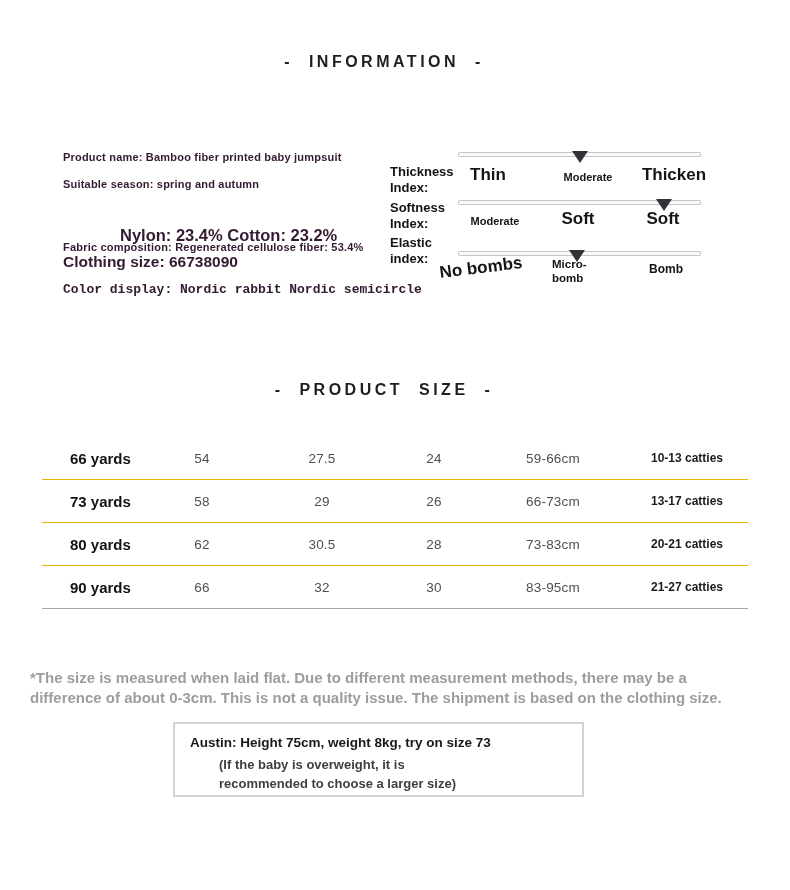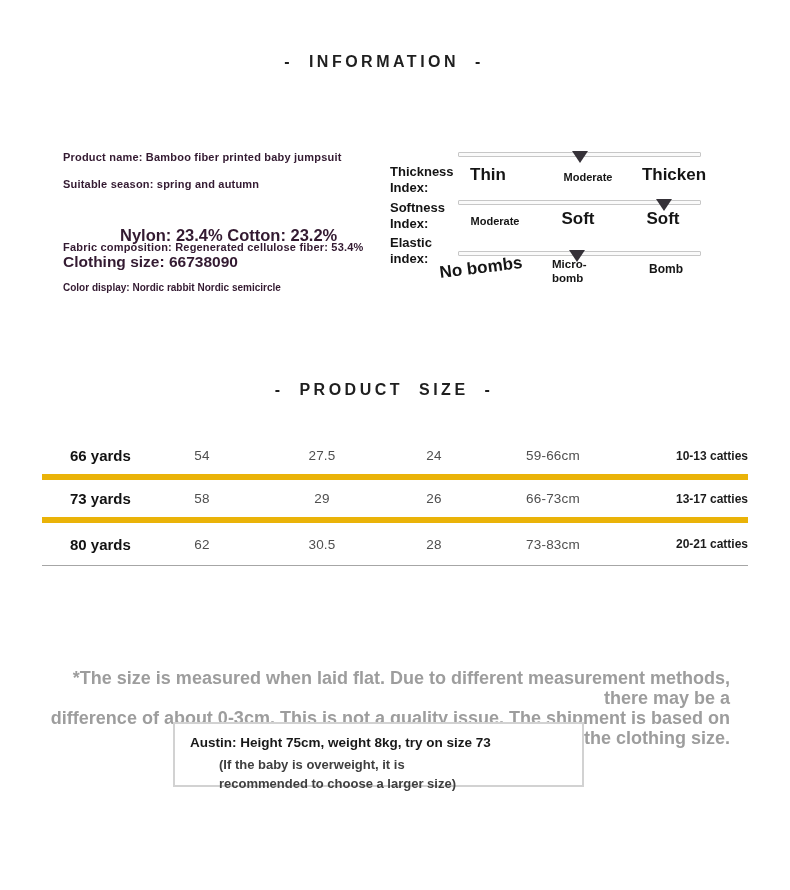--- a/index.html
+++ b/index.html
@@ -11,59 +11,59 @@
     font-size:16px; font-weight:700; color:#1f1f1f; letter-spacing:3.5px; word-spacing:8px; }
   .t-info { top:53px; }
   .t-size { top:381px; }
 
   
   .info-line { position:absolute; left:63px; font-weight:700; color:#331a31; white-space:nowrap; }
   .il-sm { font-size:11px; letter-spacing:0.2px; }
   .il1 { top:151px; } .il2 { top:178px; } .il3 { top:205px;margin-top:36px; }
   .il4 { top:226px; left:120px; font-size:16.5px; }
   .il5 { top:253px; font-size:15.5px; }
-  .il6 { top:282px; font-size:10px; }
+  .il6 { top:282px; font-size:13px;font-family:Liberation Mono, monospace; }
 
   
   .idx-label { position:absolute; left:390px; font-size:13px; line-height:16px;
     font-weight:700; color:#141414; white-space:pre-line; }
   .track { position:absolute; left:458px; width:243px; height:5px;
     background:#fafafa; border:1px solid #c7c7c7; border-radius:1px; }
   .marker { position:absolute; top:-2px; width:0; height:0;
     border-left:8px solid transparent; border-right:8px solid transparent;
     border-top:12px solid #353138; transform:translateX(-50%); }
   .sc { position:absolute; font-weight:700; color:#151515;
     transform:translateX(-50%); white-space:pre-line; }
   .sc.big { font-size:17px; }
   .sc.small { font-size:11px; }
   .sc.micro { font-size:11.5px; line-height:14px; transform:none; }
   .sc.bomb { font-size:12px; transform:none; }
   .sc.rot { transform:translateX(-50%) rotate(-7deg); }
 
   
   .size-table { position:absolute; left:42px; top:437px; width:706px; }
   .t-row { display:grid; grid-template-columns:118px 84px 156px 68px 170px 110px;
-    align-items:center; height:43px; border-bottom:6px solid #eab308; }
+    align-items:center; height:43px; border-bottom:1px solid #eab308; }
   .t-head { border-top:1px solid #b3b3b3; border-bottom:1px solid #8d8d8d; }
   .t-row:last-child { border-bottom:1px solid #a6a6a6; }
   .th { font-weight:700; color:#1c1c1c; font-size:11px; line-height:1.4; }
   .th-size { font-size:15px; padding-left:28px; }
   .th-c { display:flex; justify-content:center; }
   .th-inner { text-align:left; white-space:pre-line; }
   .th-weight { font-size:11.5px; padding-left:13px; white-space:pre-line; }
   .td { font-size:13.5px; color:#4f4f4f; text-align:center; letter-spacing:0.2px; }
   .td-size { font-size:15px; font-weight:700; color:#121212; text-align:left; padding-left:28px; letter-spacing:0; }
-  .td-weight { font-size:12px; font-weight:700; color:#1c1c1c; text-align:right; padding-left:13px; letter-spacing:0; }
+  .td-weight { font-size:12px; font-weight:700; color:#1c1c1c; text-align:left; padding-left:13px; letter-spacing:0; }
 
   
-  .footnote { position:absolute; left:30px; top:668px; width:700px; text-align:right;
-    font-size:18px; font-weight:700; color:#9d9d9d; line-height:20px; white-space:pre-line; }
+  .footnote { position:absolute; left:30px; top:668px; width:700px; text-align:left;
+    font-size:15px; font-weight:700; color:#9d9d9d; line-height:20px; white-space:pre-line; }
 
   
-  .fit-box { position:absolute; left:173px; top:722px; width:411px; height:65px;
+  .fit-box { position:absolute; left:173px; top:722px; width:411px; height:75px;
     border:2px solid #d2d2d2; background:#ffffff; padding:11px 0 0 15px; }
   .fit-main { font-size:13.5px; font-weight:700; color:#191919; }
   .fit-sub { margin:5px 0 0 29px; font-size:13px; font-weight:700; color:#3f3f3f;
     line-height:19px; white-space:pre-line; }
 </style>
 </head>
 <body>
 
 <div class="page">
 
@@ -128,20 +128,28 @@
 
     <div class="t-row">
       <div class="td td-size">80 yards</div>
       <div class="td">62</div>
       <div class="td">30.5</div>
       <div class="td">28</div>
       <div class="td">73-83cm</div>
       <div class="td td-weight">20-21 catties</div>
     </div>
 
+    <div class="t-row">
+      <div class="td td-size">90 yards</div>
+      <div class="td">66</div>
+      <div class="td">32</div>
+      <div class="td">30</div>
+      <div class="td">83-95cm</div>
+      <div class="td td-weight">21-27 catties</div>
+    </div>
   </div>
 
   <div class="footnote">*The size is measured when laid flat. Due to different measurement methods, there may be a
 difference of about 0-3cm. This is not a quality issue. The shipment is based on the clothing size.</div>
 
   <div class="fit-box">
     <div class="fit-main">Austin: Height 75cm, weight 8kg, try on size 73</div>
     <div class="fit-sub">(If the baby is overweight, it is
 recommended to choose a larger size)</div>
   </div>

